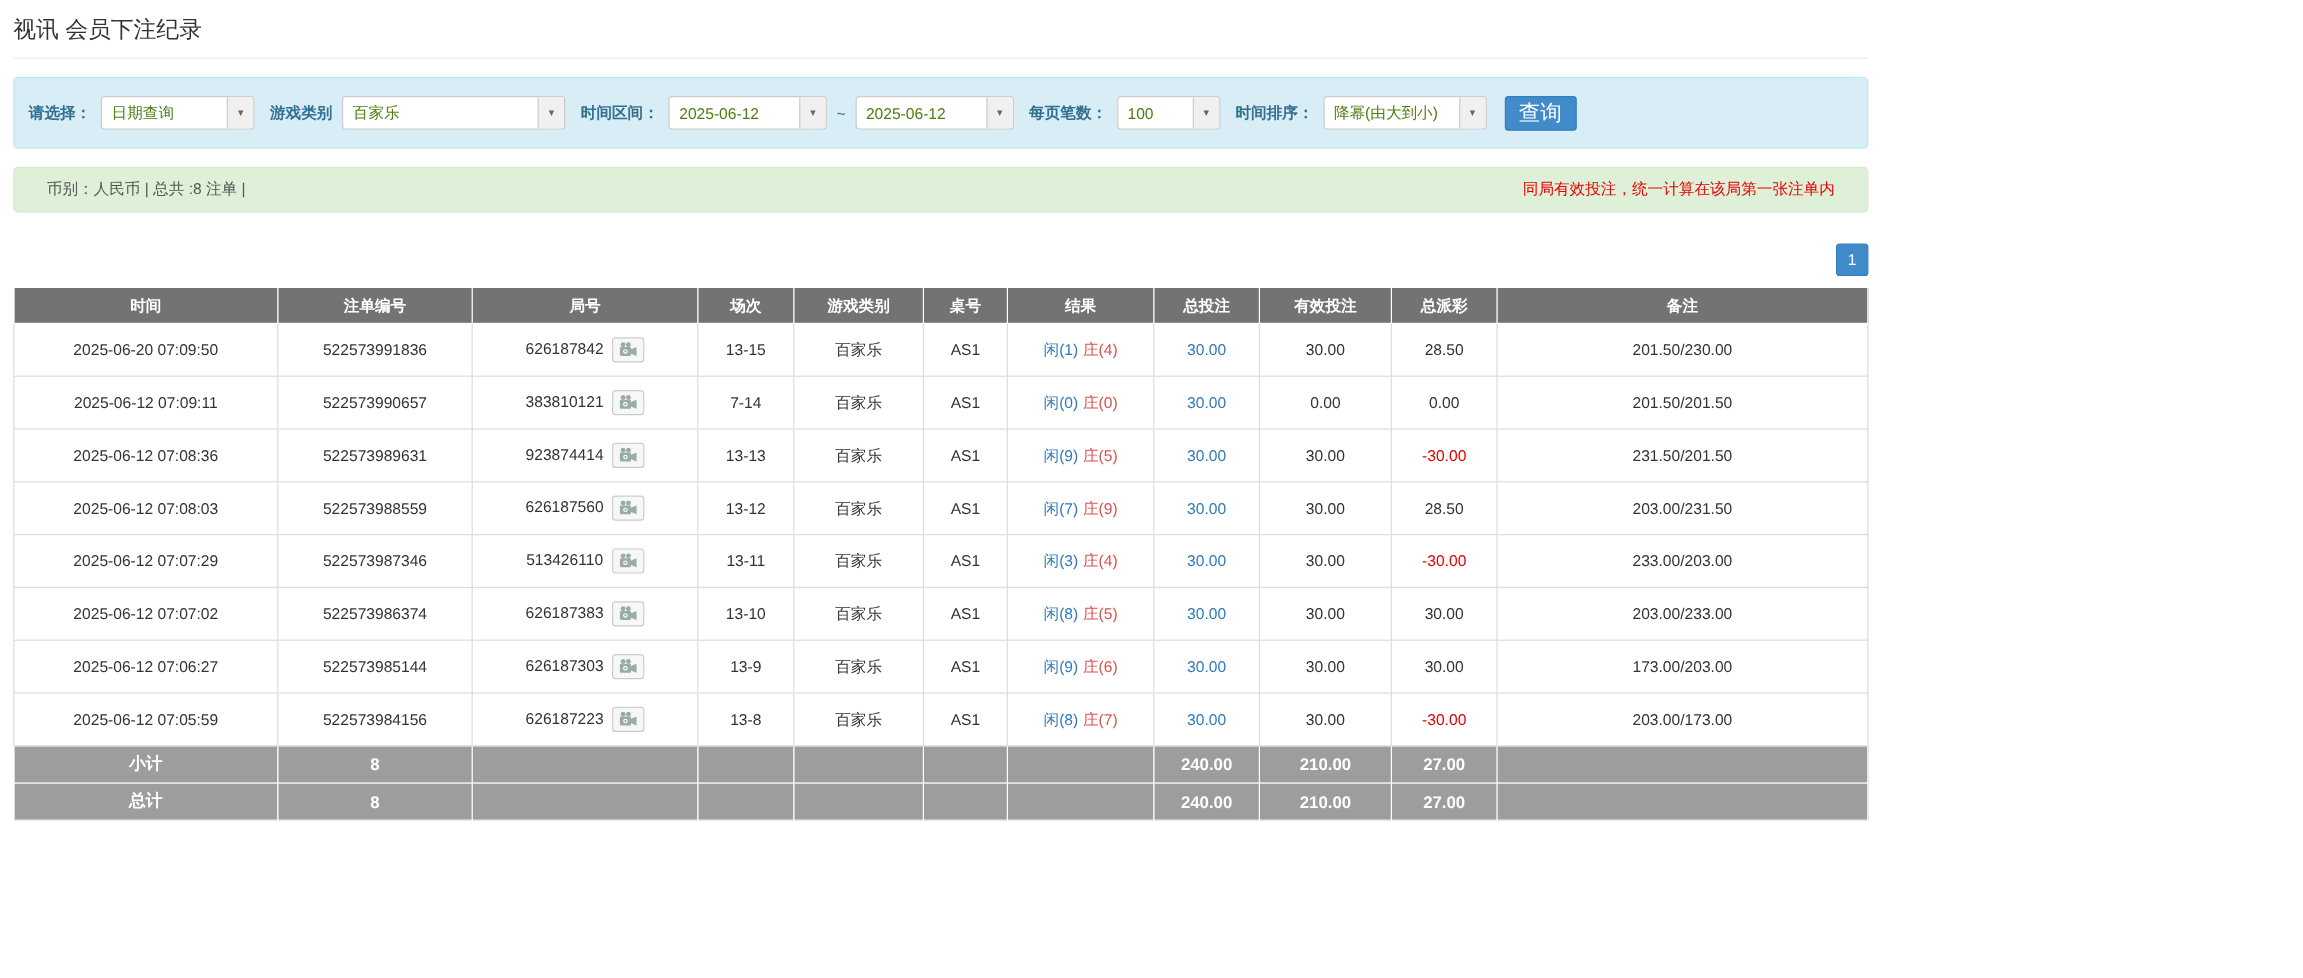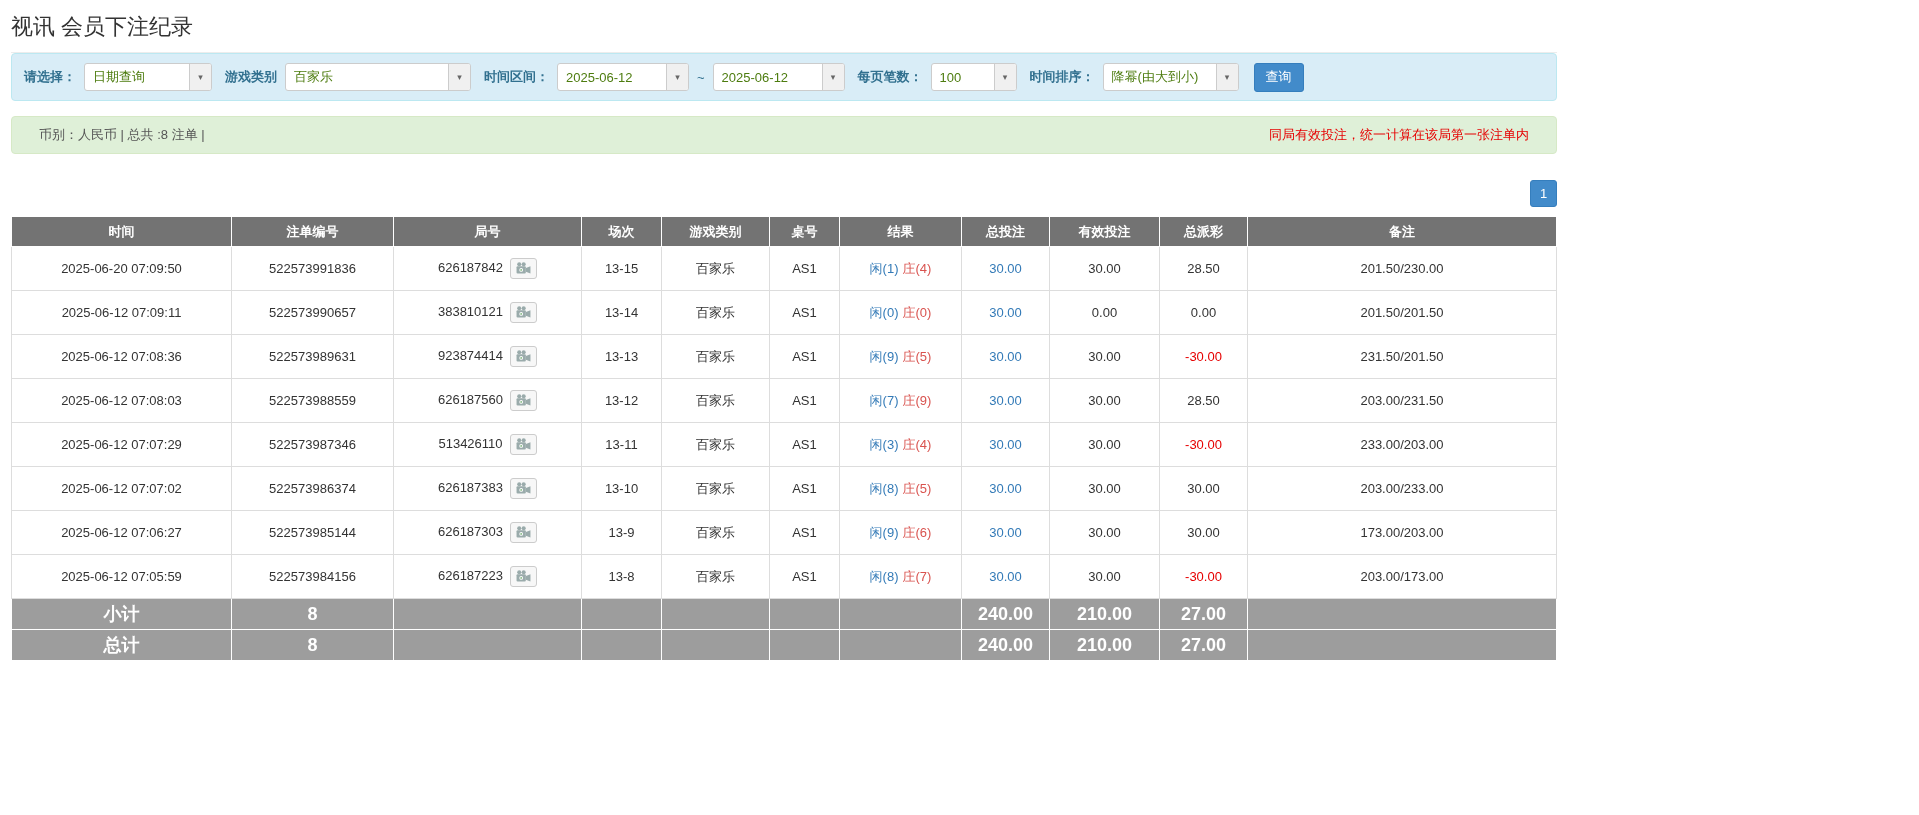--- a/index.html
+++ b/index.html
@@ -6,38 +6,39 @@
   html, body { background: #fff; }
   body {
     font-family: "Liberation Sans", "DejaVu Sans", sans-serif;
     color: #333;
     font-size: 13px;
     min-width: 1919px;
   }
   .page { width: 1546px; margin-left: 11px; padding-top: 12px; }
 
   .page-title {
-    font-size: 22px;
+    font-size: 19px;
     font-weight: normal;
     color: #333;
     padding-bottom: 10px;
     border-bottom: 1px solid #ececec;
+    margin-bottom: 15px;
   }
 
   
   .filter-bar {
     background: #d9edf7;
     border: 1px solid #bce8f1;
     border-radius: 4px;
     padding: 10px 12px;
     display: flex;
     align-items: center;
     gap: 5px;
     margin-bottom: 15px;
-    height: 48px;
+    height: 60px;
   }
   .filter-label { color: #31708f; font-weight: bold; margin: 0 3px 0 8px; white-space: nowrap; }
   .filter-label:first-child { margin-left: 0; }
   .combo {
     display: flex;
     height: 28px;
     background: #fff;
     border: 1px solid #ccc;
     border-radius: 3px;
     overflow: hidden;
@@ -63,21 +64,21 @@
   .w-sort  { width: 136px; }
   .tilde { color: #31708f; margin: 0 3px; }
   .btn-search {
     background: #428bca;
     color: #fff;
     border: 1px solid #357ebd;
     border-radius: 3px;
     height: 29px;
     padding: 0 11px;
     margin-left: 10px;
-    font-size: 13px;
+    font-size: 18px;
     font-family: inherit;
     cursor: pointer;
   }
 
   
   .summary-bar {
     background: #dff0d8;
     border: 1px solid #d6e9c6;
     border-radius: 4px;
     padding: 9px 27px;
@@ -124,21 +125,21 @@
     overflow: hidden;
     white-space: nowrap;
   }
   tfoot td {
     background: #9d9d9d;
     color: #fff;
     font-weight: bold;
     height: 31px;
     border: 1px solid #fff;
     text-align: center;
-    font-size: 18px;
+    font-size: 14px;
   }
   .player { color: #337ab7; }
   .banker { color: #d9534f; margin-left: 4px; }
   .bet-link { color: #337ab7; text-decoration: none; cursor: pointer; }
   .neg { color: #e60000; }
   .icon-btn {
     display: inline-flex;
     align-items: center;
     justify-content: center;
     border: 1px solid #ccc;
@@ -273,21 +274,21 @@
         <svg width="15" height="13" viewBox="0 0 16 14" aria-hidden="true">
           <circle cx="3.4" cy="2.4" r="2.2" fill="#9aabab"></circle>
           <circle cx="8.2" cy="2.4" r="2.2" fill="#9aabab"></circle>
           <rect x="0.5" y="4.5" width="10" height="8" rx="1.2" fill="#9aabab"></rect>
           <polygon points="10.5,6.5 15.5,4.5 15.5,12.5 10.5,10.5" fill="#9aabab"></polygon>
           <circle cx="5.5" cy="8.5" r="2" fill="#ffffff"></circle>
           <circle cx="5.5" cy="8.5" r="1" fill="#7fb77f"></circle>
         </svg>
       </button>
     </td>
-    <td>13-14</td>
+    <td>7-14</td>
     <td>百家乐</td>
     <td>AS1</td>
     <td>
       <span class="player">闲(0)</span><span class="banker">庄(0)</span>
     </td>
     <td>
       <a class="bet-link">30.00</a>
     </td>
     <td>0.00</td>
     <td>0.00</td>

